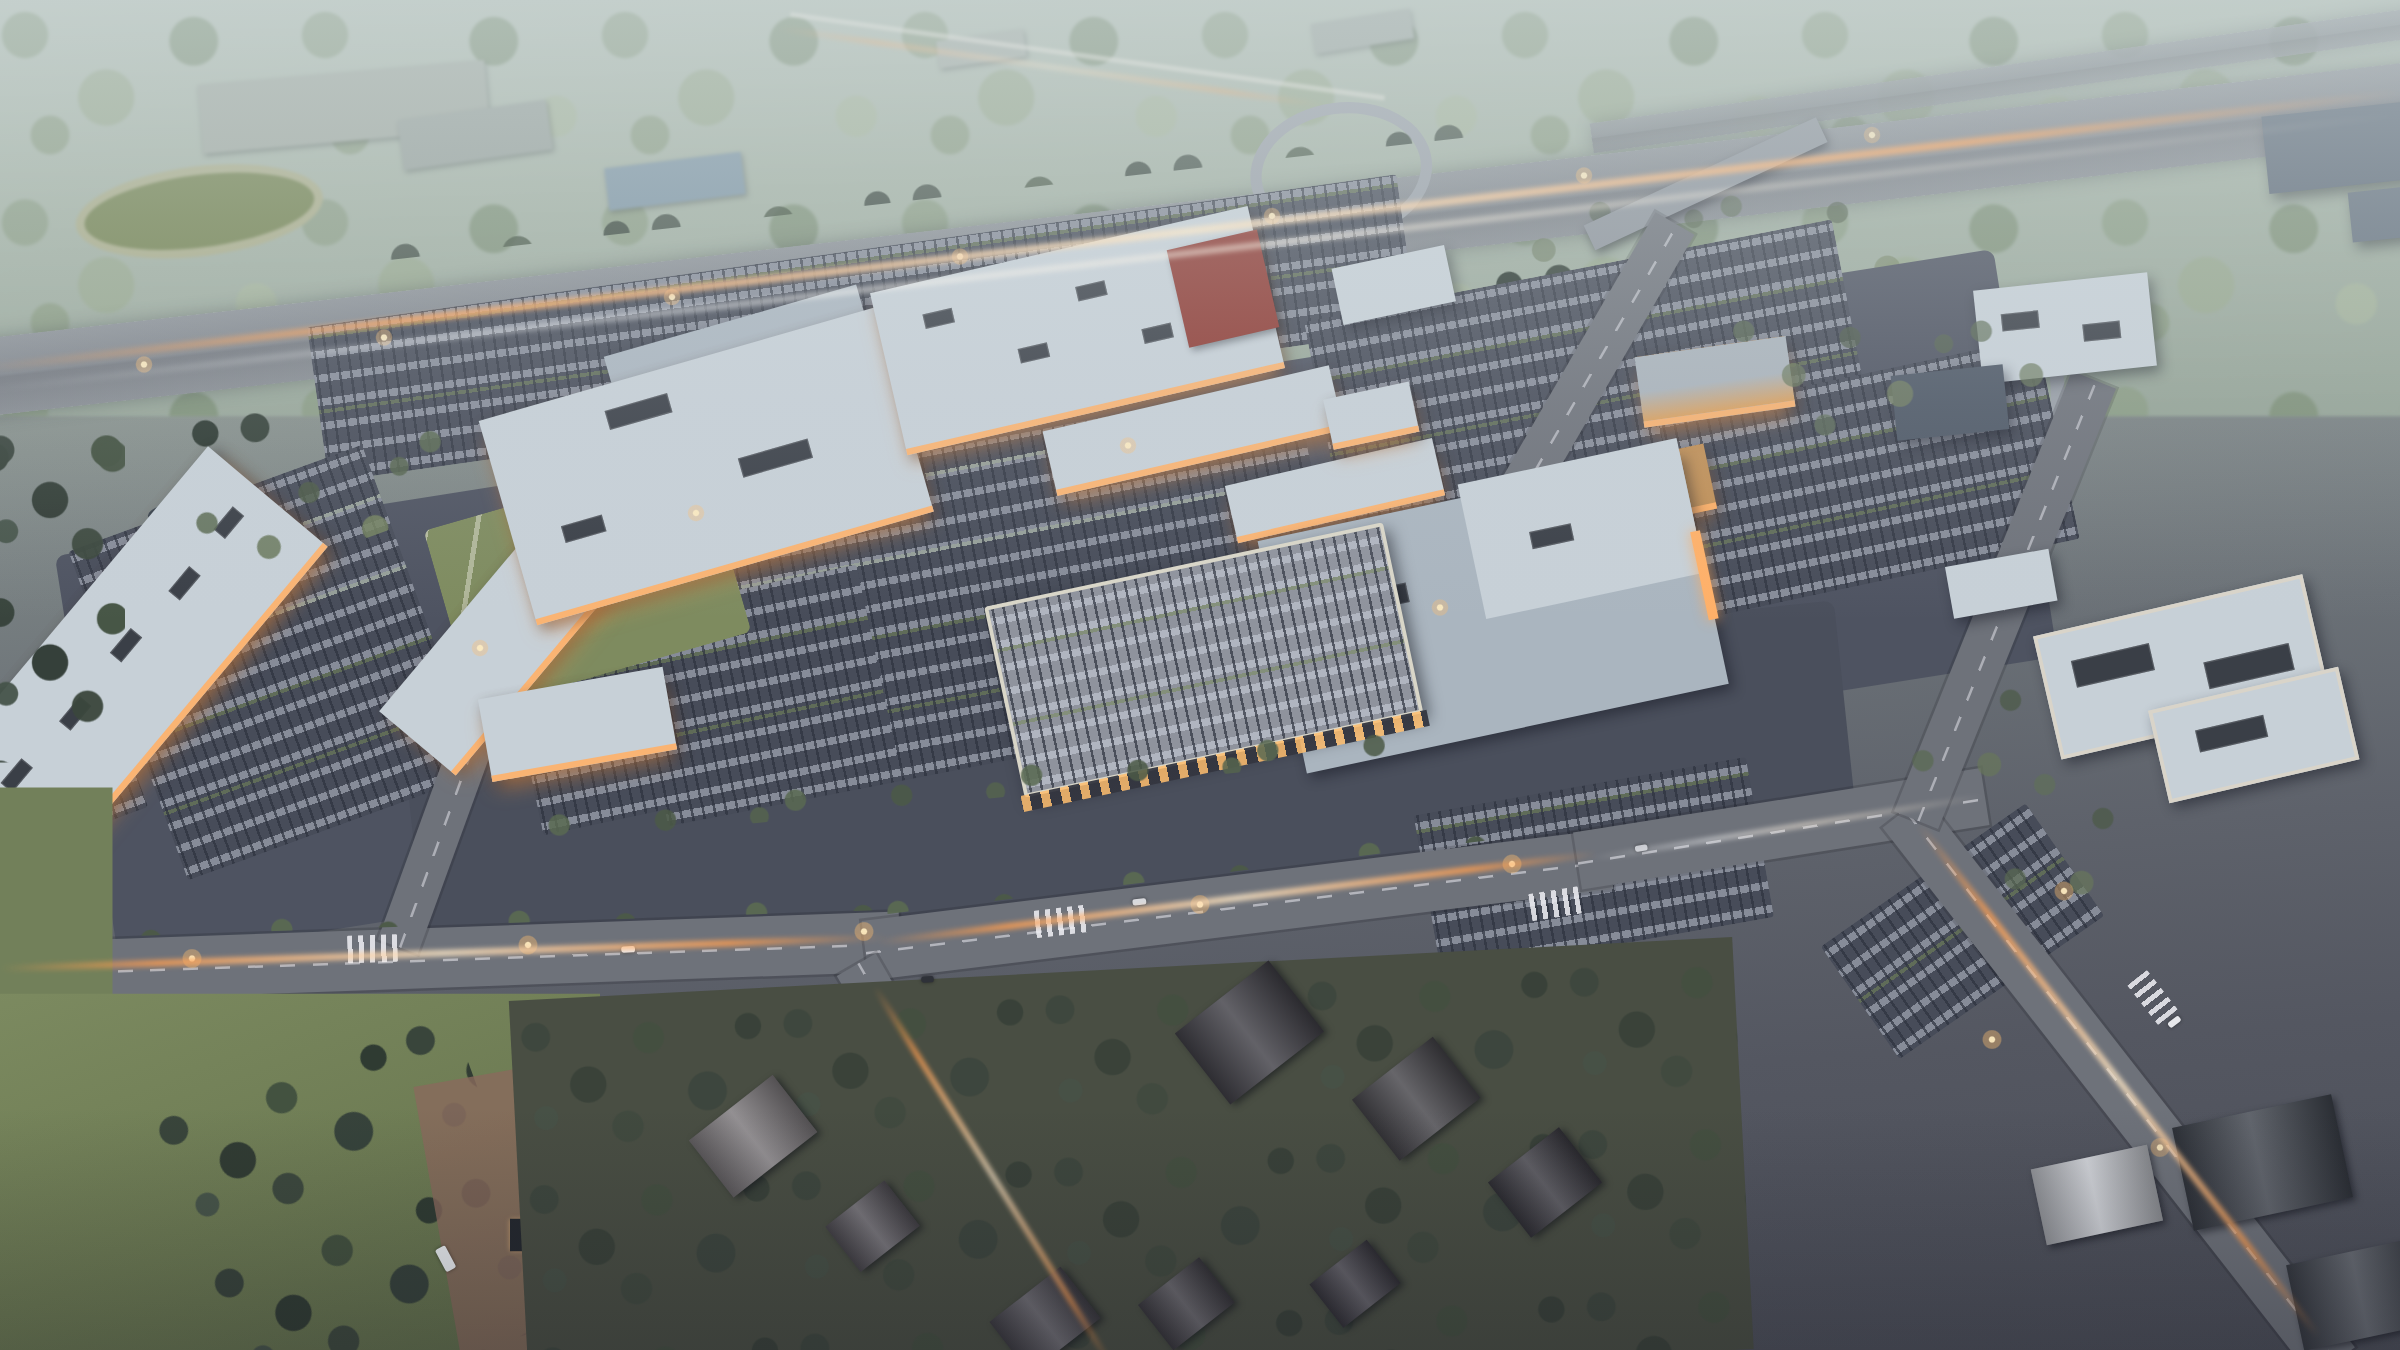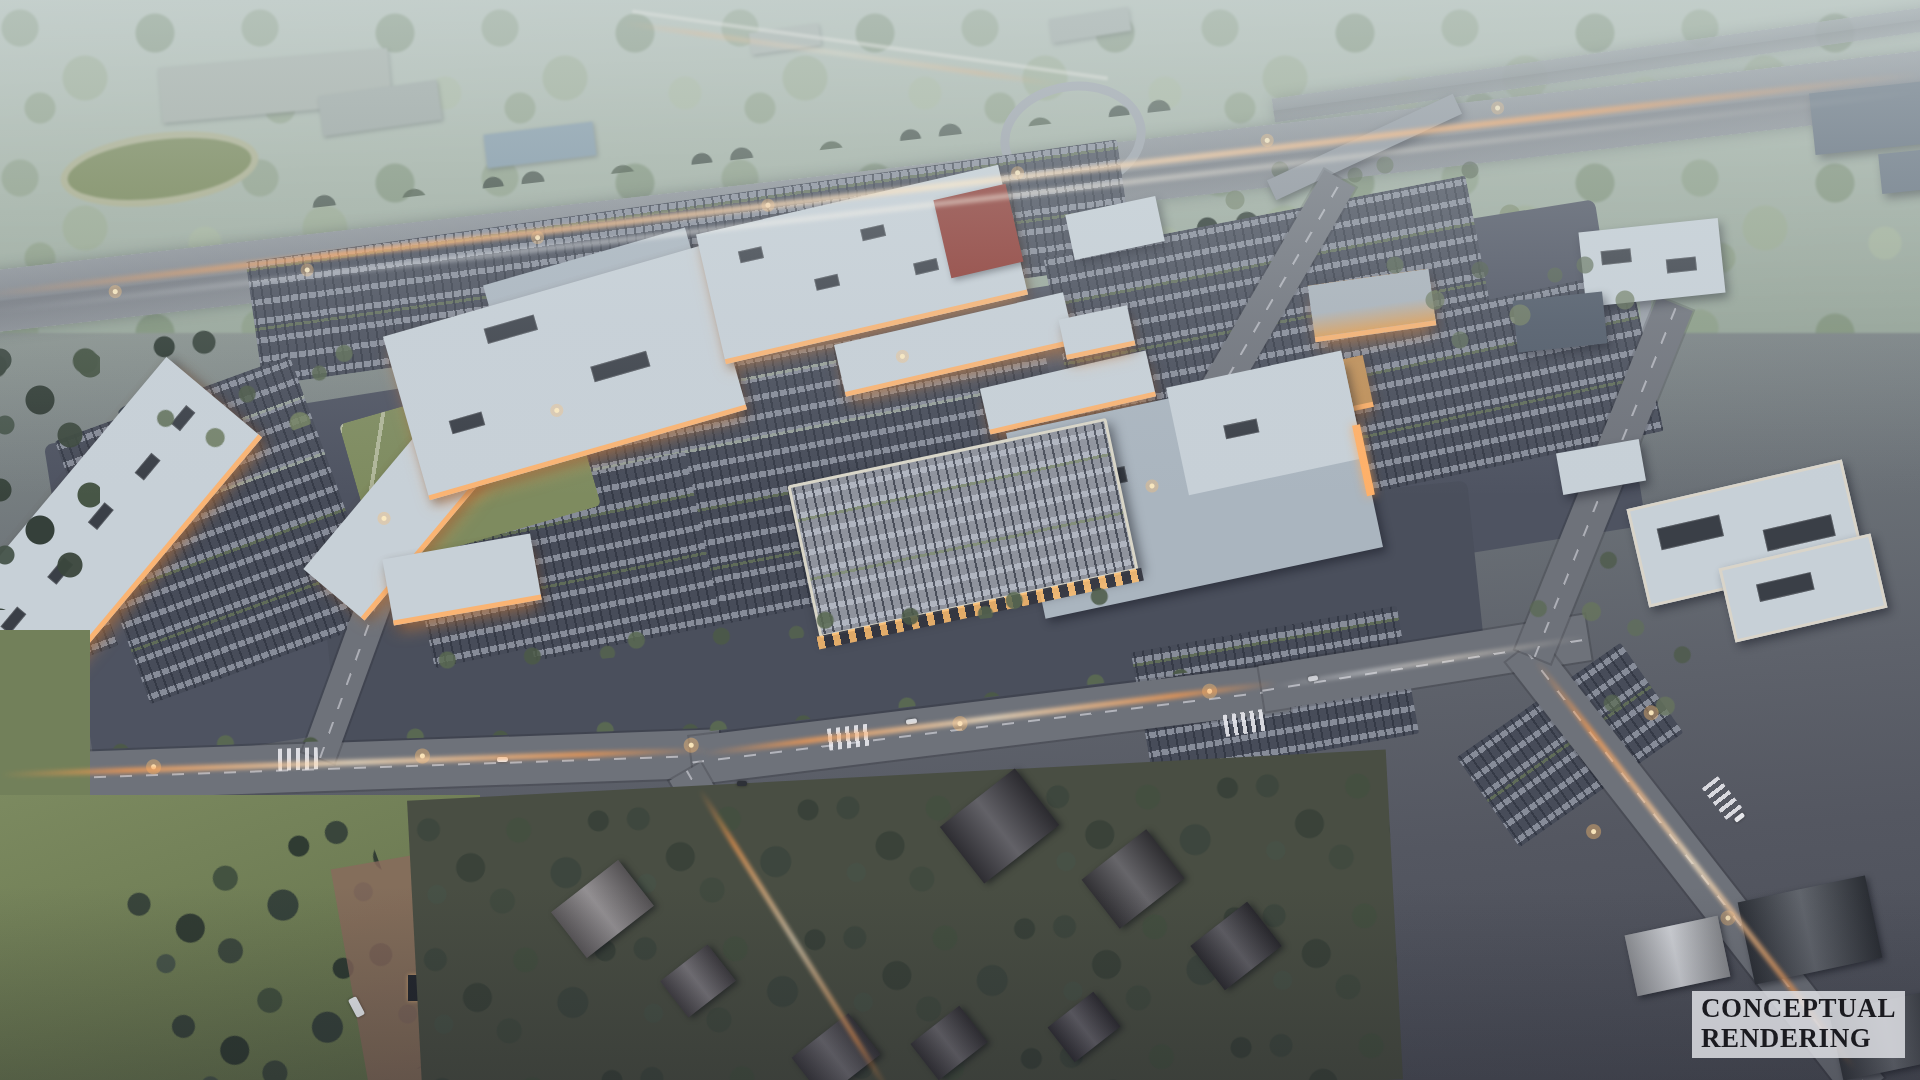--- a/index.html
+++ b/index.html
@@ -247,18 +247,14 @@
   <div class="trail white" style="left:-30px;top:200px;width:1960px;height:5px;transform:rotate(-6.5deg)"></div>
   <div class="trail" style="left:0;top:760px;width:710px;height:5px;transform:rotate(-2deg)"></div>
   <div class="trail" style="left:700px;top:716px;width:580px;height:5px;transform:rotate(-7deg)"></div>
   <div class="trail white" style="left:1270px;top:660px;width:320px;height:4px;transform:rotate(-9deg)"></div>
   <div class="trail" style="left:1435px;top:862px;width:520px;height:5px;transform:rotate(52deg)"></div>
   <div class="trail" style="left:615px;top:940px;width:360px;height:4px;transform:rotate(58deg)"></div>
   <div class="trail" style="left:620px;top:52px;width:440px;height:3px;transform:rotate(8deg);opacity:.55"></div>
 
   <div class="haze"></div>
 
-  <div class="label">
-    <div>CONCEPTUAL</div>
-    <div>RENDERING</div>
-  </div>
 
 </div>
 
 </body></html>

